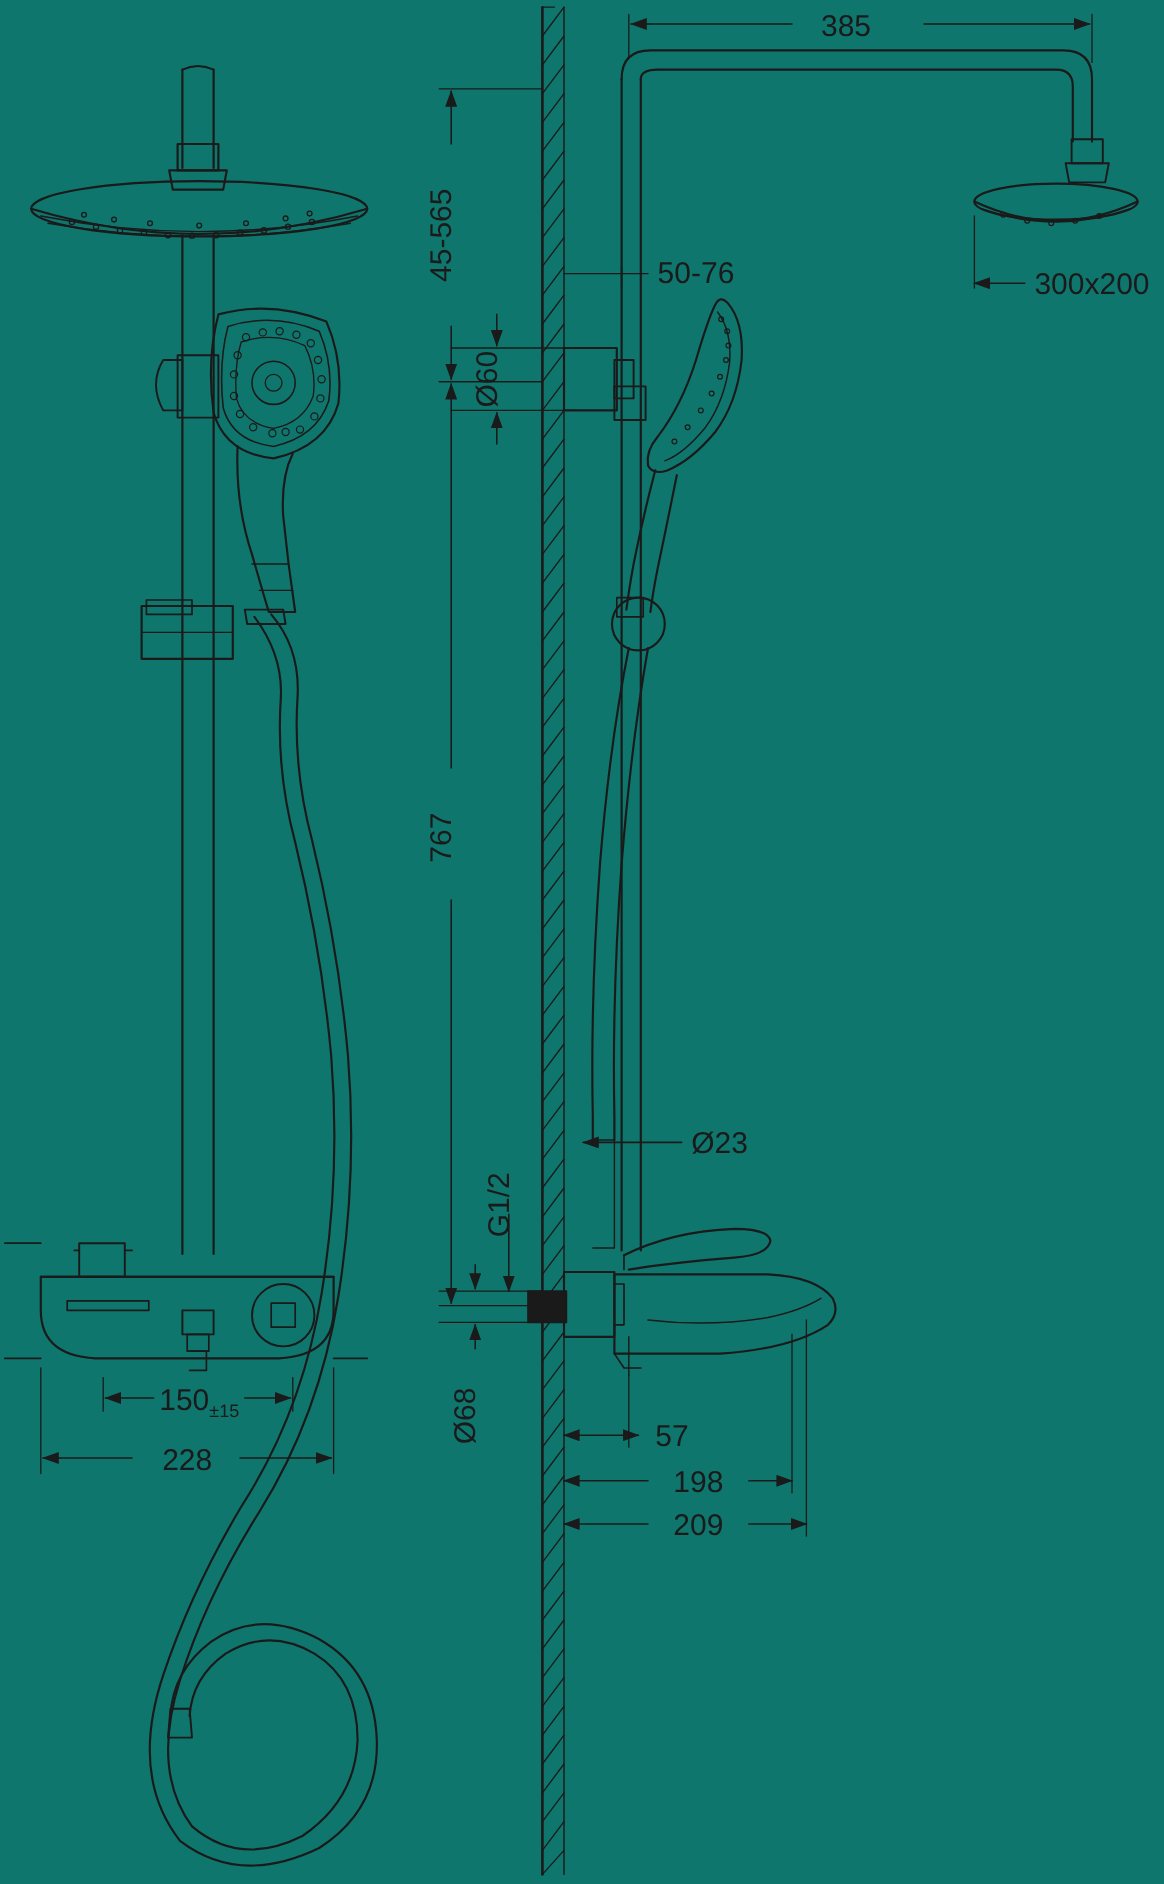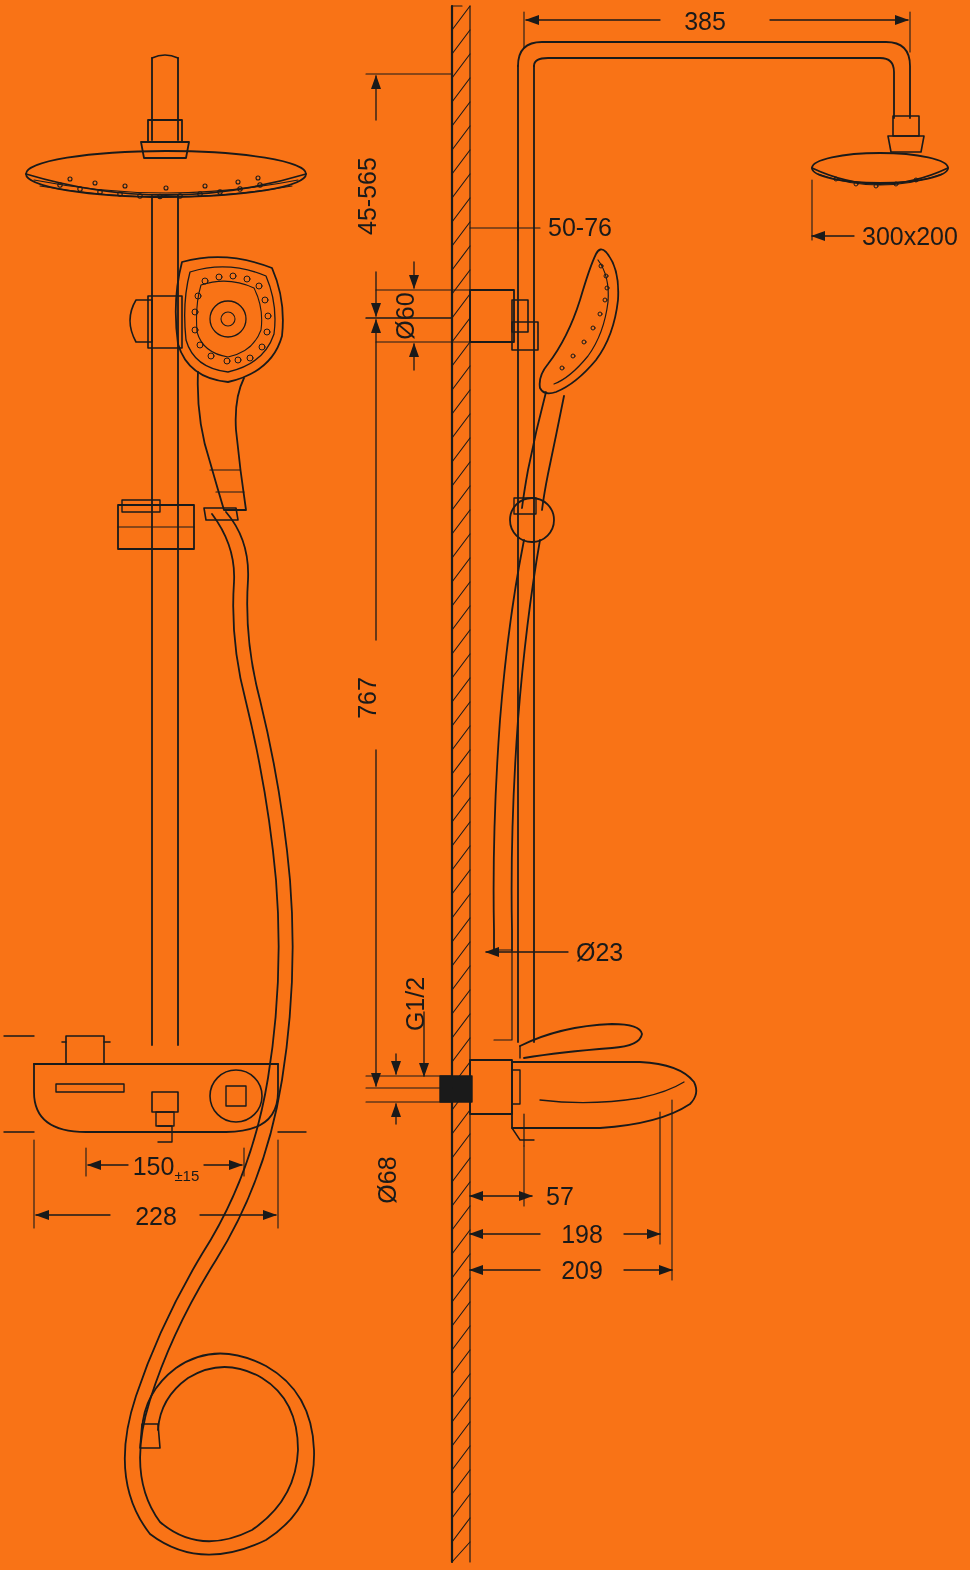--- a/index.html
+++ b/index.html
@@ -1,16 +1,16 @@
 <!DOCTYPE html>
 <html><head>
 <meta charset="utf-8">
 <style>
   html,body{margin:0;padding:0;background:#ffffff;}
-  #page{position:relative;width:970px;height:1570px;background:#f97316;
+  #page{position:relative;width:970px;height:1570px;background:#0f766e;
         font-family:"Liberation Sans", sans-serif;color:#1a1a1a;overflow:hidden;}
   svg{display:block;}
   .dimtext{font-family:"Liberation Sans", sans-serif;font-size:25px;fill:#1a1a1a;}
   .dimtext-sub{font-family:"Liberation Sans", sans-serif;font-size:15px;fill:#1a1a1a;}
 </style>
 </head>
 <body>
 
 <div id="page">
 <svg width="970" height="1570" viewBox="0 0 970 1570">

